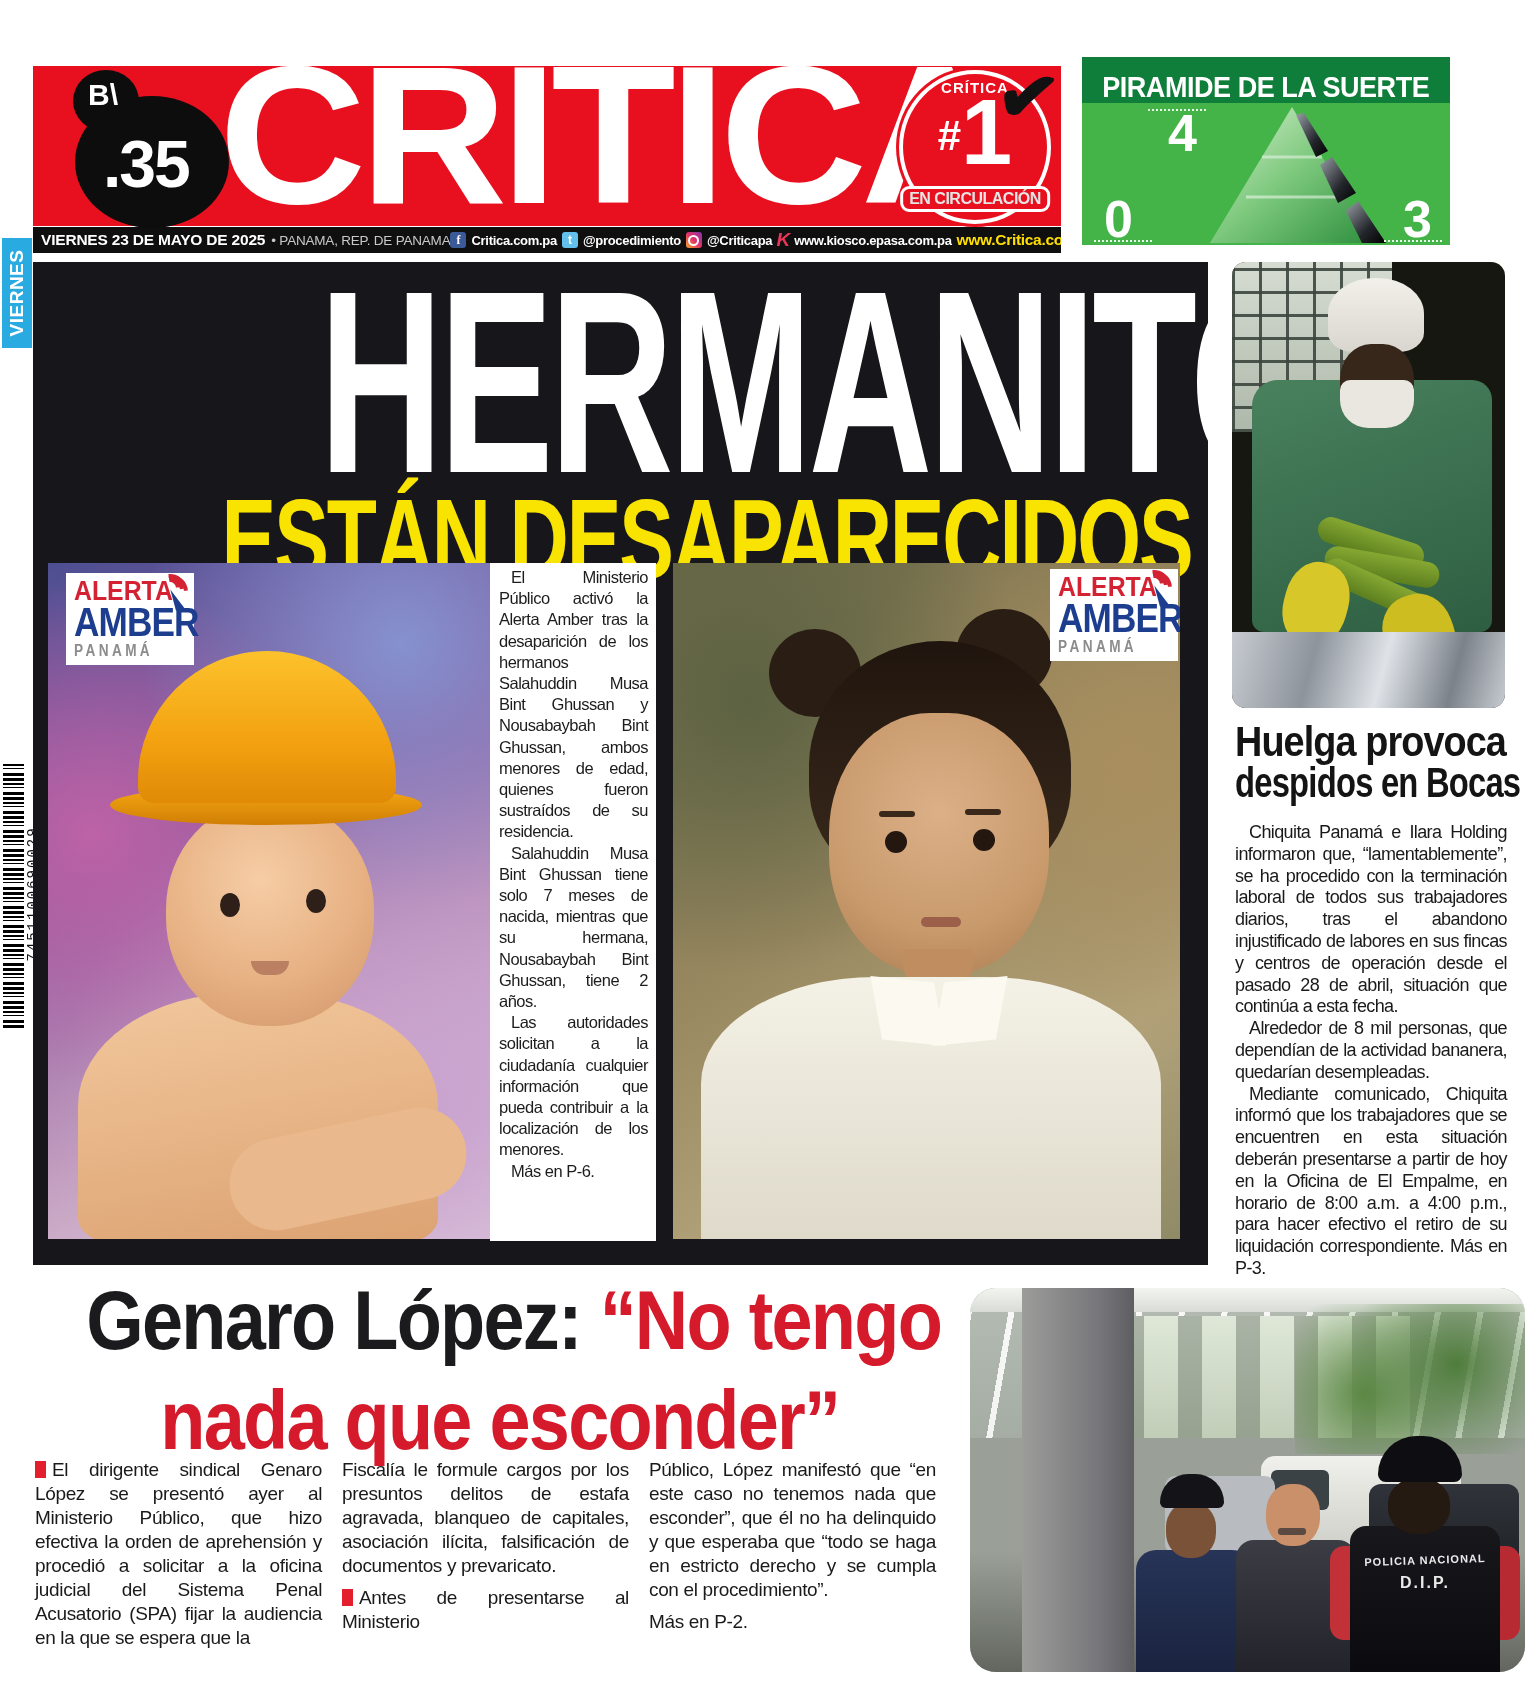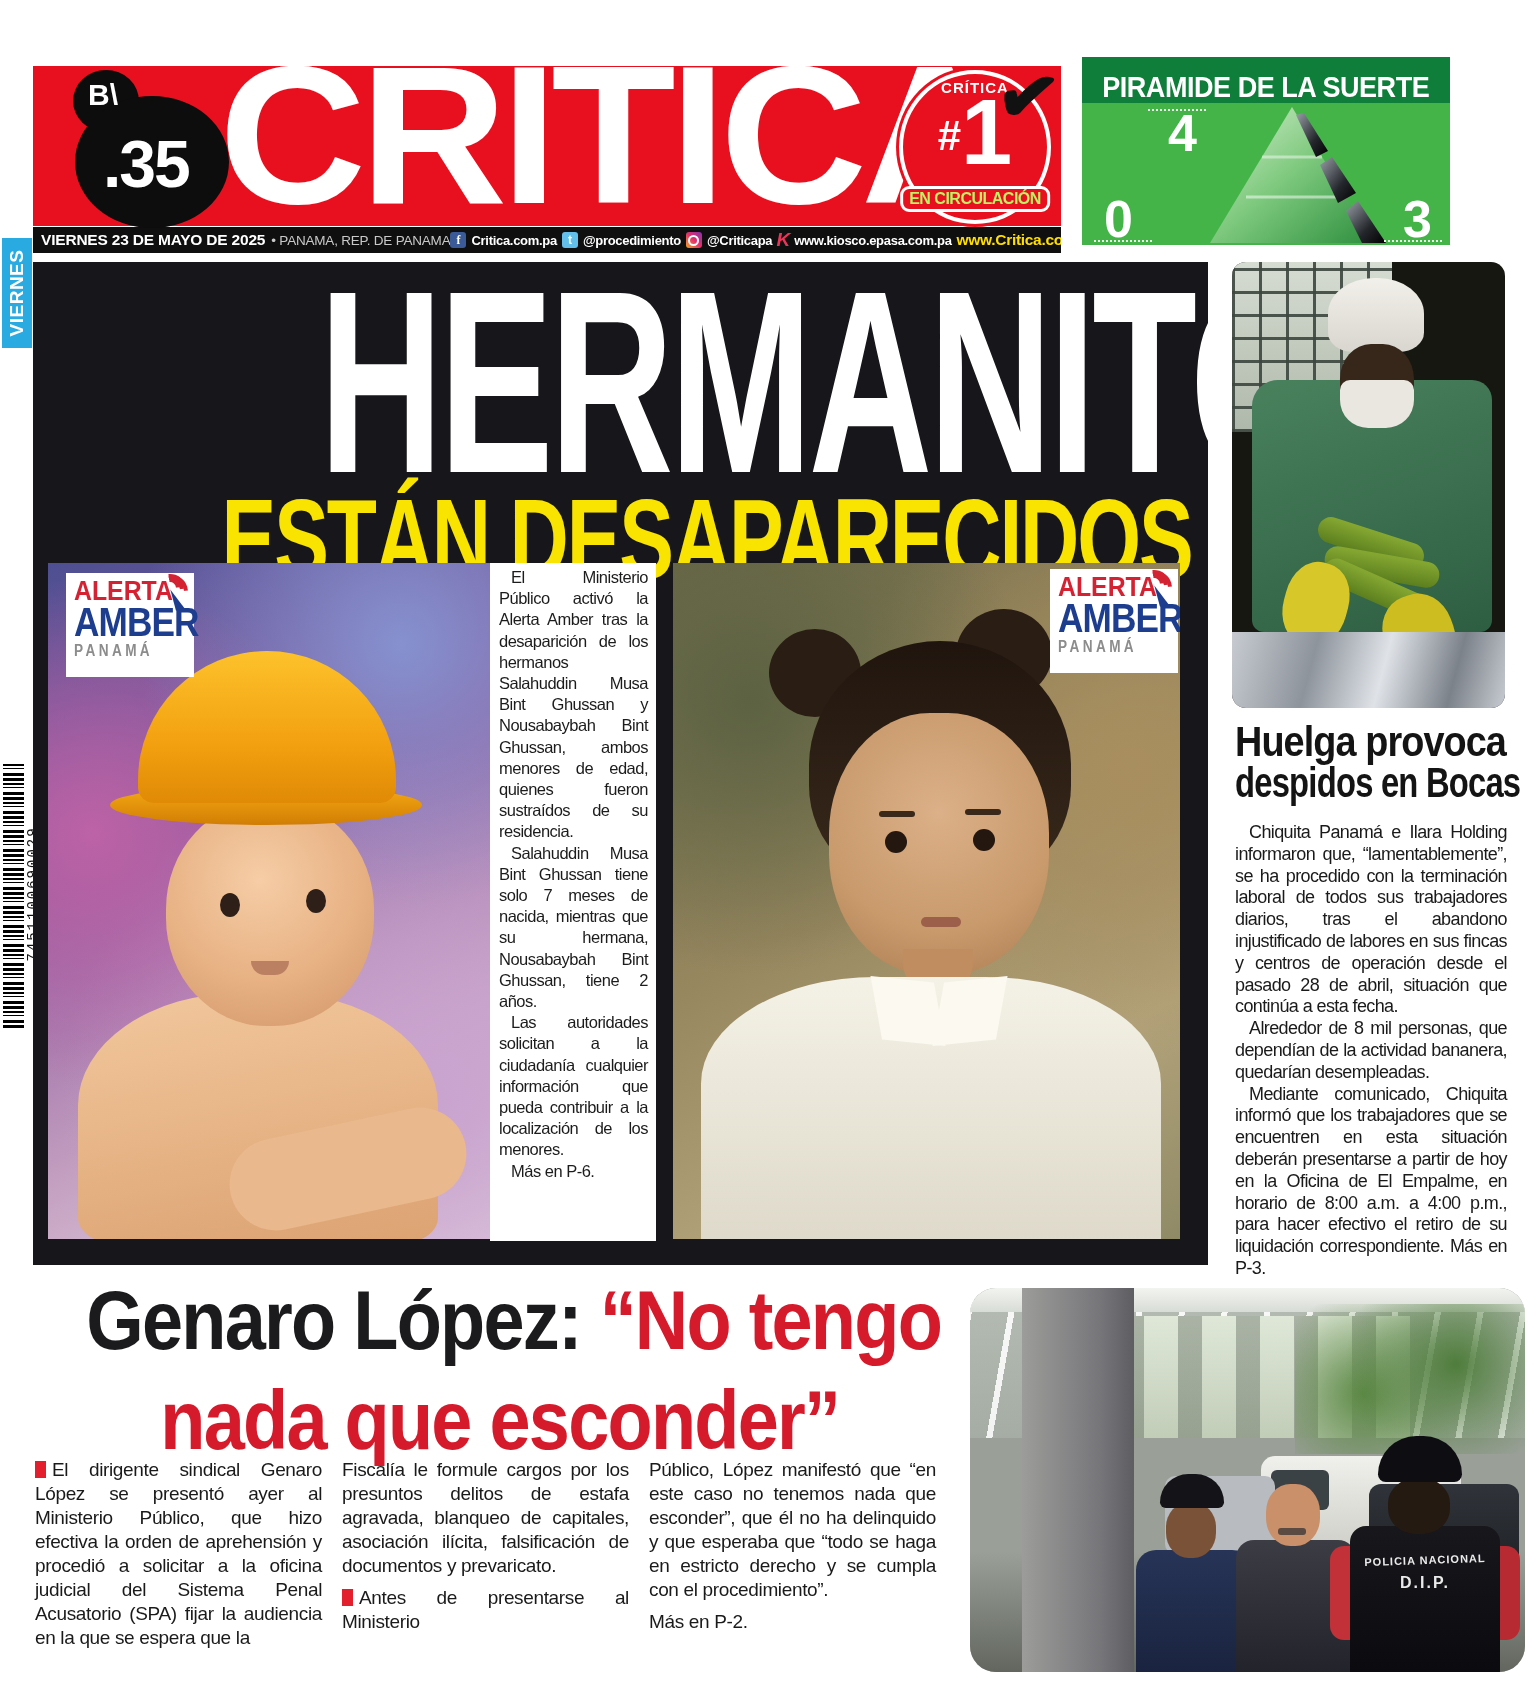--- a/index.html
+++ b/index.html
@@ -32,21 +32,21 @@
   .n1-oval { position:absolute; inset:0; background:#e8101e; border:4px solid #fff; border-radius:50%;
              box-shadow:0 0 0 3px #e8101e; box-sizing:border-box; }
   .n1-top { position:absolute; top:9px; left:0; right:0; text-align:center; color:#fff;
             font-size:15px; font-weight:bold; letter-spacing:1px; }
   .n1-num { position:absolute; top:16px; left:0; width:100%; text-align:center; color:#fff; font-weight:bold; }
   .n1-hash { font-size:42px; vertical-align:14px; }
   .n1-one  { font-size:92px; line-height:92px; }
   .n1-check { position:absolute; top:-10px; right:-8px; font-size:74px; font-weight:bold; color:#111;
               transform:rotate(8deg); z-index:5; line-height:74px; }
   .n1-chip { position:absolute; bottom:12px; left:50%; transform:translateX(-50%); border:3px solid #fff;
-             border-radius:9px; padding:1px 6px; color:#bef264; font-weight:bold; font-size:16px;
+             border-radius:9px; padding:1px 6px; color:#e5e5e5; font-weight:bold; font-size:16px;
              white-space:nowrap; background:#e8101e; letter-spacing:-0.5px; }
 
   
   .datebar { position:absolute; left:33px; top:227px; width:1028px; height:26px; background:#0f0f0f;
              display:flex; align-items:center; padding:0 8px; box-sizing:border-box; color:#fff;
              overflow:hidden; white-space:nowrap; }
   .date-main { font-weight:bold; font-size:15.5px; letter-spacing:-0.2px; }
   .date-loc  { font-size:13.5px; color:#c9c9c9; margin-left:6px; letter-spacing:-0.2px; }
   .social { margin-left:auto; display:flex; align-items:center; gap:5px; }
   .s-ic { width:16px; height:16px; border-radius:3px; display:flex; align-items:center; justify-content:center;
@@ -128,21 +128,21 @@
   .pg-mouth { position:absolute; left:248px; top:354px; width:40px; height:10px; background:#9c5f4a; border-radius:8px; }
   .pg-neck { position:absolute; left:230px; top:386px; width:70px; height:44px; background:#c08d60;
              border-radius:0 0 30px 30px; }
   .pg-shirt { position:absolute; left:28px; top:414px; width:460px; height:280px;
               background:linear-gradient(#f4f1e6,#ddd8c8); border-radius:38% 38% 0 0; }
   .pg-col { position:absolute; width:62px; height:64px; background:#fbf9f0; }
   .pg-c1 { left:204px; top:416px; transform:skewX(16deg) rotate(6deg); }
   .pg-c2 { left:266px; top:416px; transform:skewX(-16deg) rotate(-6deg); }
 
   
-  .amber { position:absolute; width:128px; height:104px; background:#fff; z-index:5;
+  .amber { position:absolute; width:128px; height:92px; background:#fff; z-index:5;
            padding:5px 4px 2px 8px; box-sizing:border-box; }
   .amber-tl { left:18px; top:10px; }
   .amber-tr { right:2px; top:6px; }
   .amber-l1 { color:#d42233; font-size:27px; line-height:26px; font-weight:bold; transform:scaleX(.92);
               transform-origin:left; }
   .amber-l2 { color:#1d3d8f; font-size:40px; line-height:36px; font-weight:bold; transform:scaleX(.88);
               transform-origin:left; letter-spacing:-1px; }
   .amber-l3 { color:#8c8c8c; font-size:16px; line-height:17px; font-weight:bold; letter-spacing:4px;
               transform:scaleX(.85); transform-origin:left; margin-top:2px; }
   .amber-swoosh { position:absolute; right:2px; top:2px; width:36px; height:36px; }

